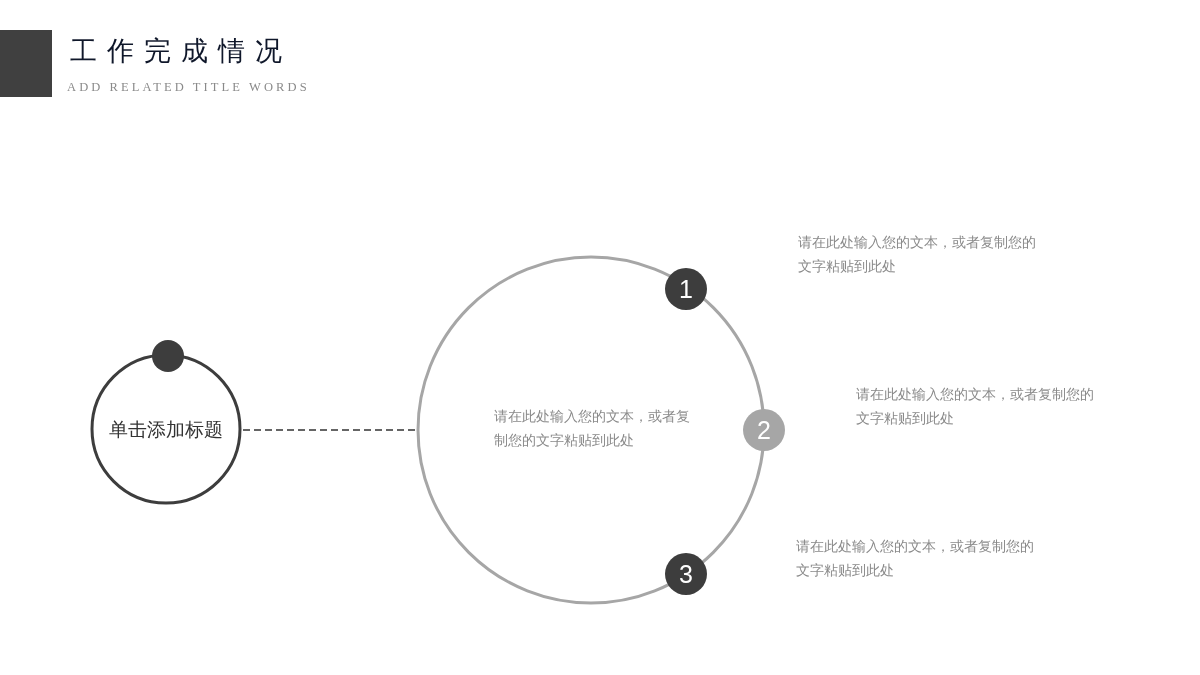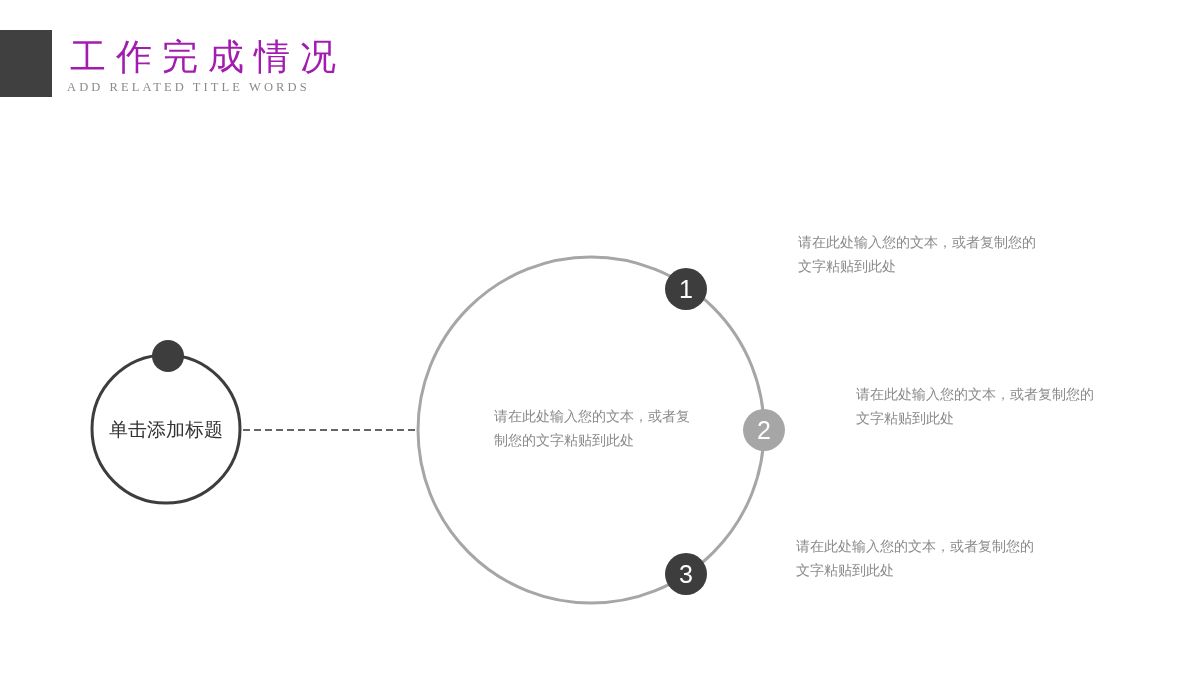--- a/index.html
+++ b/index.html
@@ -1,21 +1,21 @@
 <!DOCTYPE html>
 <html><head>
 <meta charset="utf-8">
 <style>
   html, body { margin: 0; padding: 0; }
   body {
     width: 1200px; height: 675px; background: #ffffff; position: relative; overflow: hidden;
     font-family: "DejaVu Sans", "Liberation Sans", sans-serif;
   }
   .title-block { position: absolute; left: 0; top: 30px; width: 52px; height: 67px; background: #404040; }
-  .title { position: absolute; left: 70px; top: 33px; font-size: 36px; letter-spacing: 10px; color: #a21caf; white-space: nowrap; }
+  .title { position: absolute; left: 70px; top: 33px; font-size: 27px; letter-spacing: 10px; color: #0f172a; white-space: nowrap; }
   .subtitle { position: absolute; left: 67px; top: 80px; font-family: Liberation Serif, serif; font-size: 12.5px; letter-spacing: 3.1px; color: #8a8a8a; white-space: nowrap; }
   svg.diagram { position: absolute; left: 0; top: 0; }
   .left-label { position: absolute; left: 91px; top: 417px; width: 150px; text-align: center; font-size: 19px; color: #333; white-space: nowrap; }
   .center-text { position: absolute; left: 494px; top: 404px; width: 200px; font-size: 14px; line-height: 24px; color: #8a8a8a; }
   .side-text { position: absolute; width: 240px; font-size: 14px; line-height: 24px; color: #8a8a8a; }
   .badge-num { position: absolute; width: 42px; height: 42px; line-height: 42px; text-align: center; color: #fff; font-family: "Liberation Sans", sans-serif; font-size: 25px; }
 </style>
 </head>
 <body>
 

